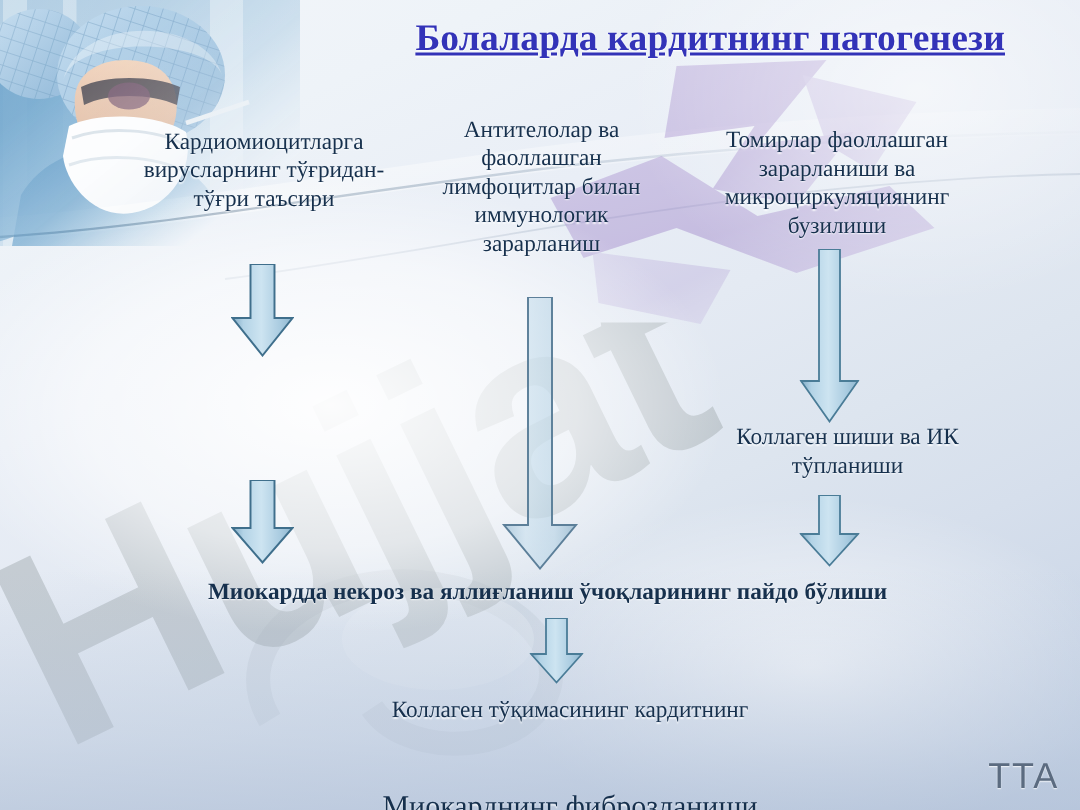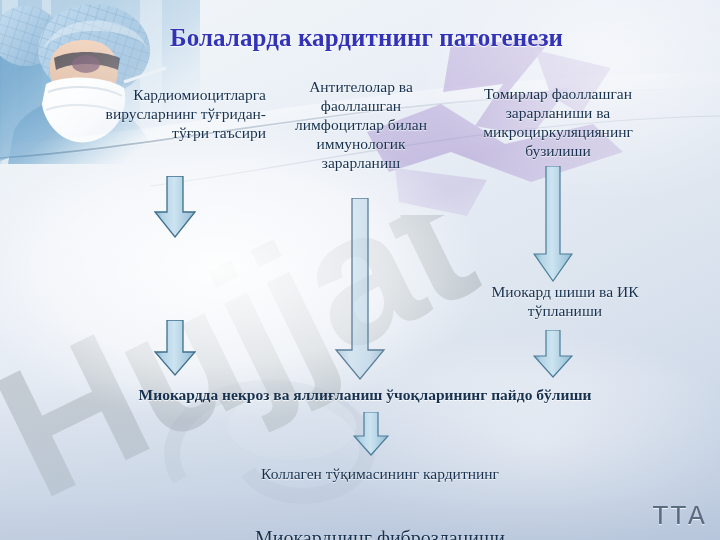--- a/index.html
+++ b/index.html
@@ -66,41 +66,42 @@
     left: -30px; top: 215px;
     width: 520px; height: 300px;
     opacity: 0.42;
   }
   
   .swirl { left: 120px; top: 330px; width: 360px; height: 200px; opacity: 0.30; }
 
   
   .title {
     position: absolute;
-    left: 170px; top: 24px; width: 500px;
-    text-align: left;
+    left: 170px; top: 12px; width: 500px;
+    text-align: right;
     font-size: 25px;
     font-weight: bold;
     color: #3333b8;
     letter-spacing: 0.1px;
     text-shadow: 0 1px 1px rgba(255,255,255,0.9), 0 0 2px rgba(255,255,255,0.6);
     font-family: "Liberation Serif", "DejaVu Serif", serif;
+    text-decoration: underline;
   }
 
   
   .node {
     position: absolute;
     text-align: center;
     color: #16304d;
     font-size: 15.5px;
     line-height: 1.22;
     text-shadow: 0 1px 1px rgba(255,255,255,0.85);
     font-family: "Liberation Serif", "DejaVu Serif", serif;
   }
-  .n-kardiomiocit { left: 86px;  top: 86px;  width: 180px; text-align: right; }
+  .n-kardiomiocit { left: 86px;  top: 86px;  width: 180px; }
   .n-antitelo     { left: 292px; top: 78px;  width: 138px; }
   .n-tomirlar     { left: 452px; top: 85px;  width: 212px; }
   .n-ikva         { left: 88px;  top: 246px; width: 180px; }
   .n-miokardshish { left: 470px; top: 283px; width: 190px; }
   .n-nekroz       { left: 95px;  top: 386px; width: 540px; font-size: 15.5px; font-weight: bold; }
   .n-kollagen     { left: 255px; top: 465px; width: 250px; }
   .n-fibroz       { left: 230px; top: 526px; width: 300px; font-size: 20px; }
 
   
   .arrow { position: absolute; }
@@ -109,22 +110,22 @@
   .a-2 { left: 334px; top: 198px; }
   .a-3 { left: 533px; top: 166px; }
   .a-4 { left: 533px; top: 330px; }
   .a-5 { left: 154px; top: 320px; }
   .a-6 { left: 353px; top: 412px; }
 
   
   .brand {
     position: absolute;
     right: 14px; bottom: 8px;
-    font-family: Liberation Mono, monospace;
-    font-size: 28px;
+    font-family: Liberation Sans, sans-serif;
+    font-size: 24px;
     color: #5b6b80;
     letter-spacing: 1.2px;
     text-shadow: 0 1px 1px rgba(255,255,255,0.8);
   }
 </style>
 </head>
 <body>
 
 <div id="slide">
 
@@ -248,21 +249,21 @@
 
   <div class="title">Болаларда кардитнинг патогенези</div>
 
   <div class="node n-kardiomiocit">Кардиомиоцитларга вирусларнинг тўғридан-тўғри таъсири</div>
 
   <div class="node n-antitelo">Антителолар ва фаоллашган лимфоцитлар билан иммунологик зарарланиш</div>
 
   <div class="node n-tomirlar">Томирлар фаоллашган зарарланиши ва микроциркуляциянинг бузилиши</div>
 
 
-  <div class="node n-miokardshish">Миокард шиши ва ИК тўпланиши</div>
+  <div class="node n-miokardshish">Коллаген шиши ва ИК тўпланиши</div>
 
   <div class="node n-nekroz">Миокардда некроз ва яллиғланиш ўчоқларининг пайдо бўлиши</div>
 
   <div class="node n-kollagen">Коллаген тўқимасининг кардитнинг</div>
 
   <div class="node n-fibroz">Миокарднинг фиброзланиши</div>
 
   <svg width="0" height="0" style="position:absolute">
     <defs>
       <linearGradient id="arrG" x1="0" y1="0" x2="1" y2="0">

